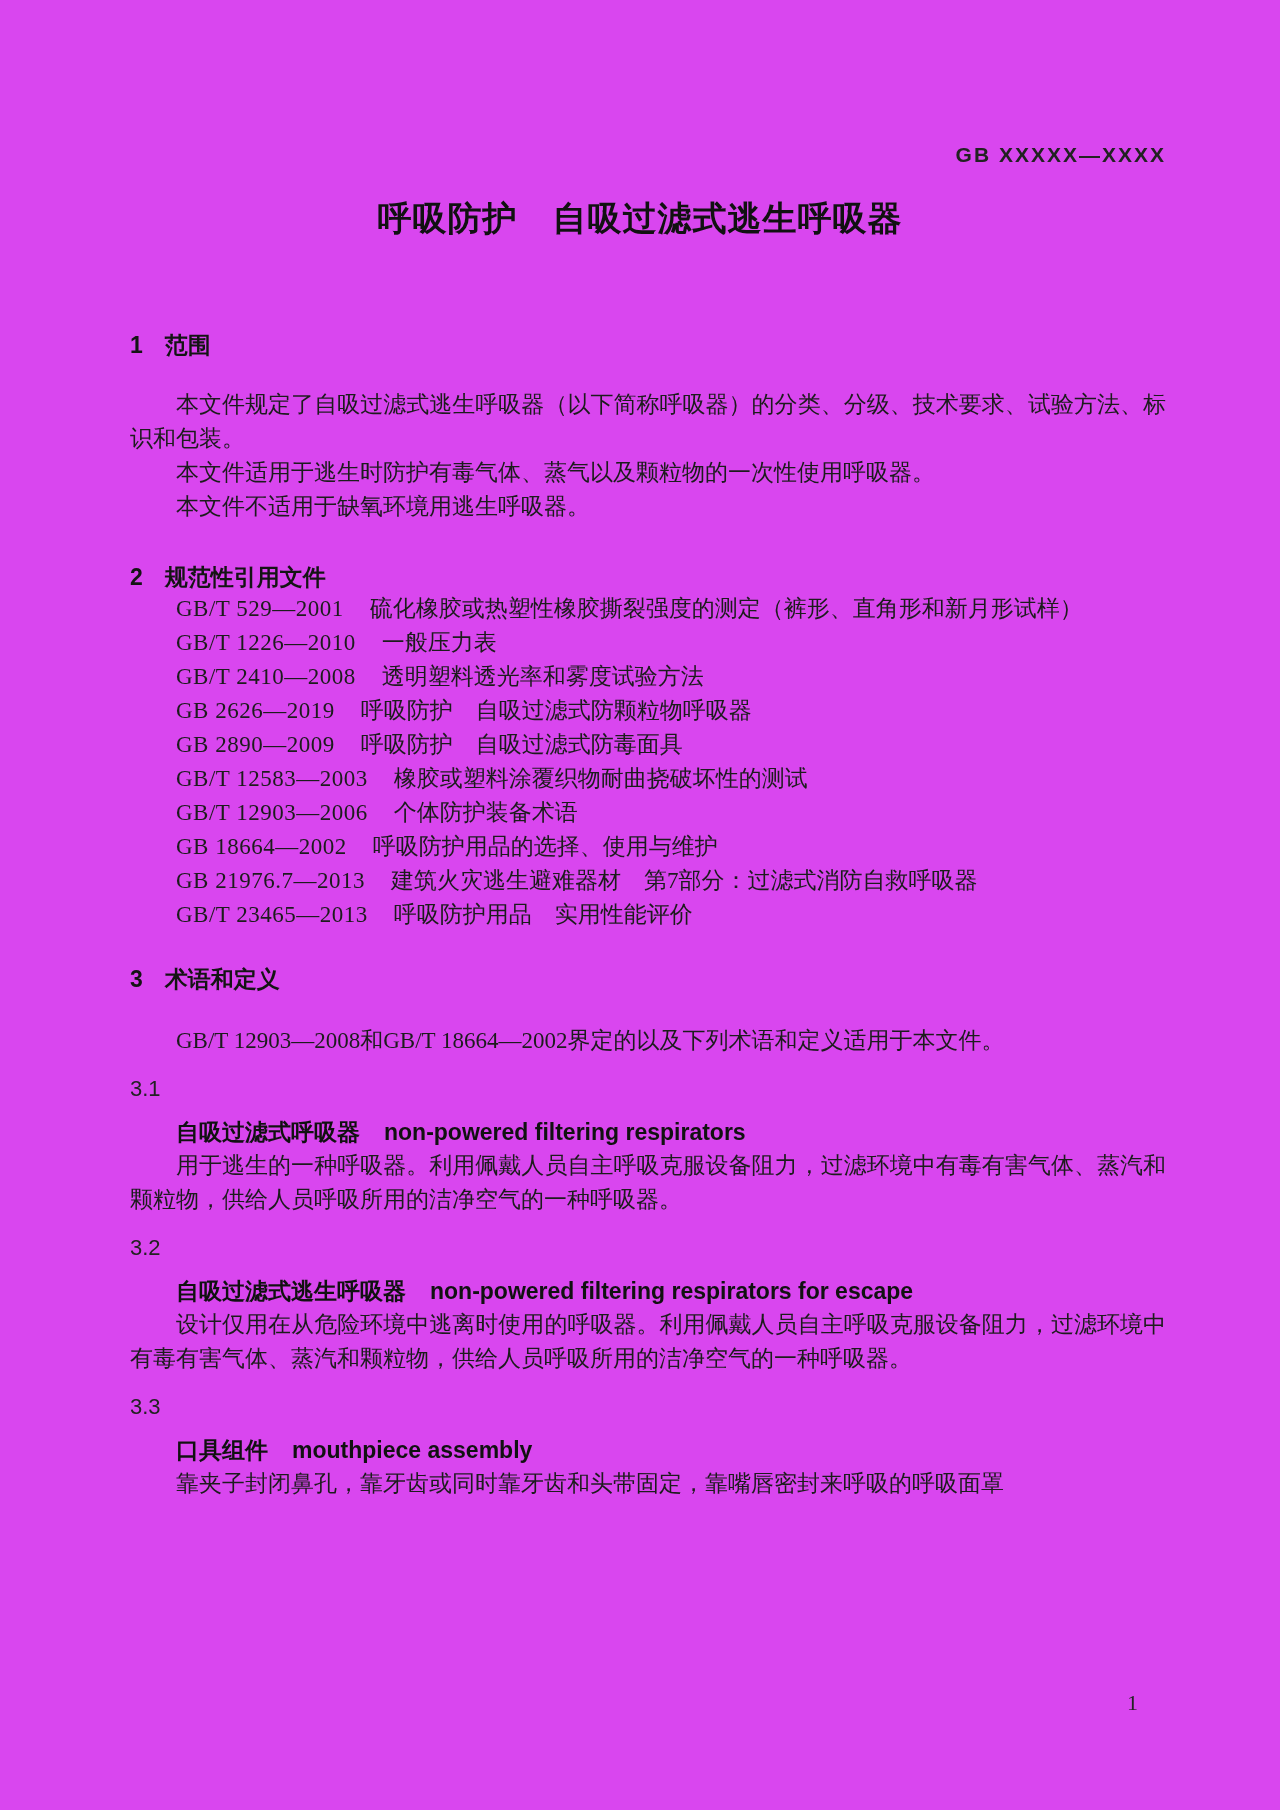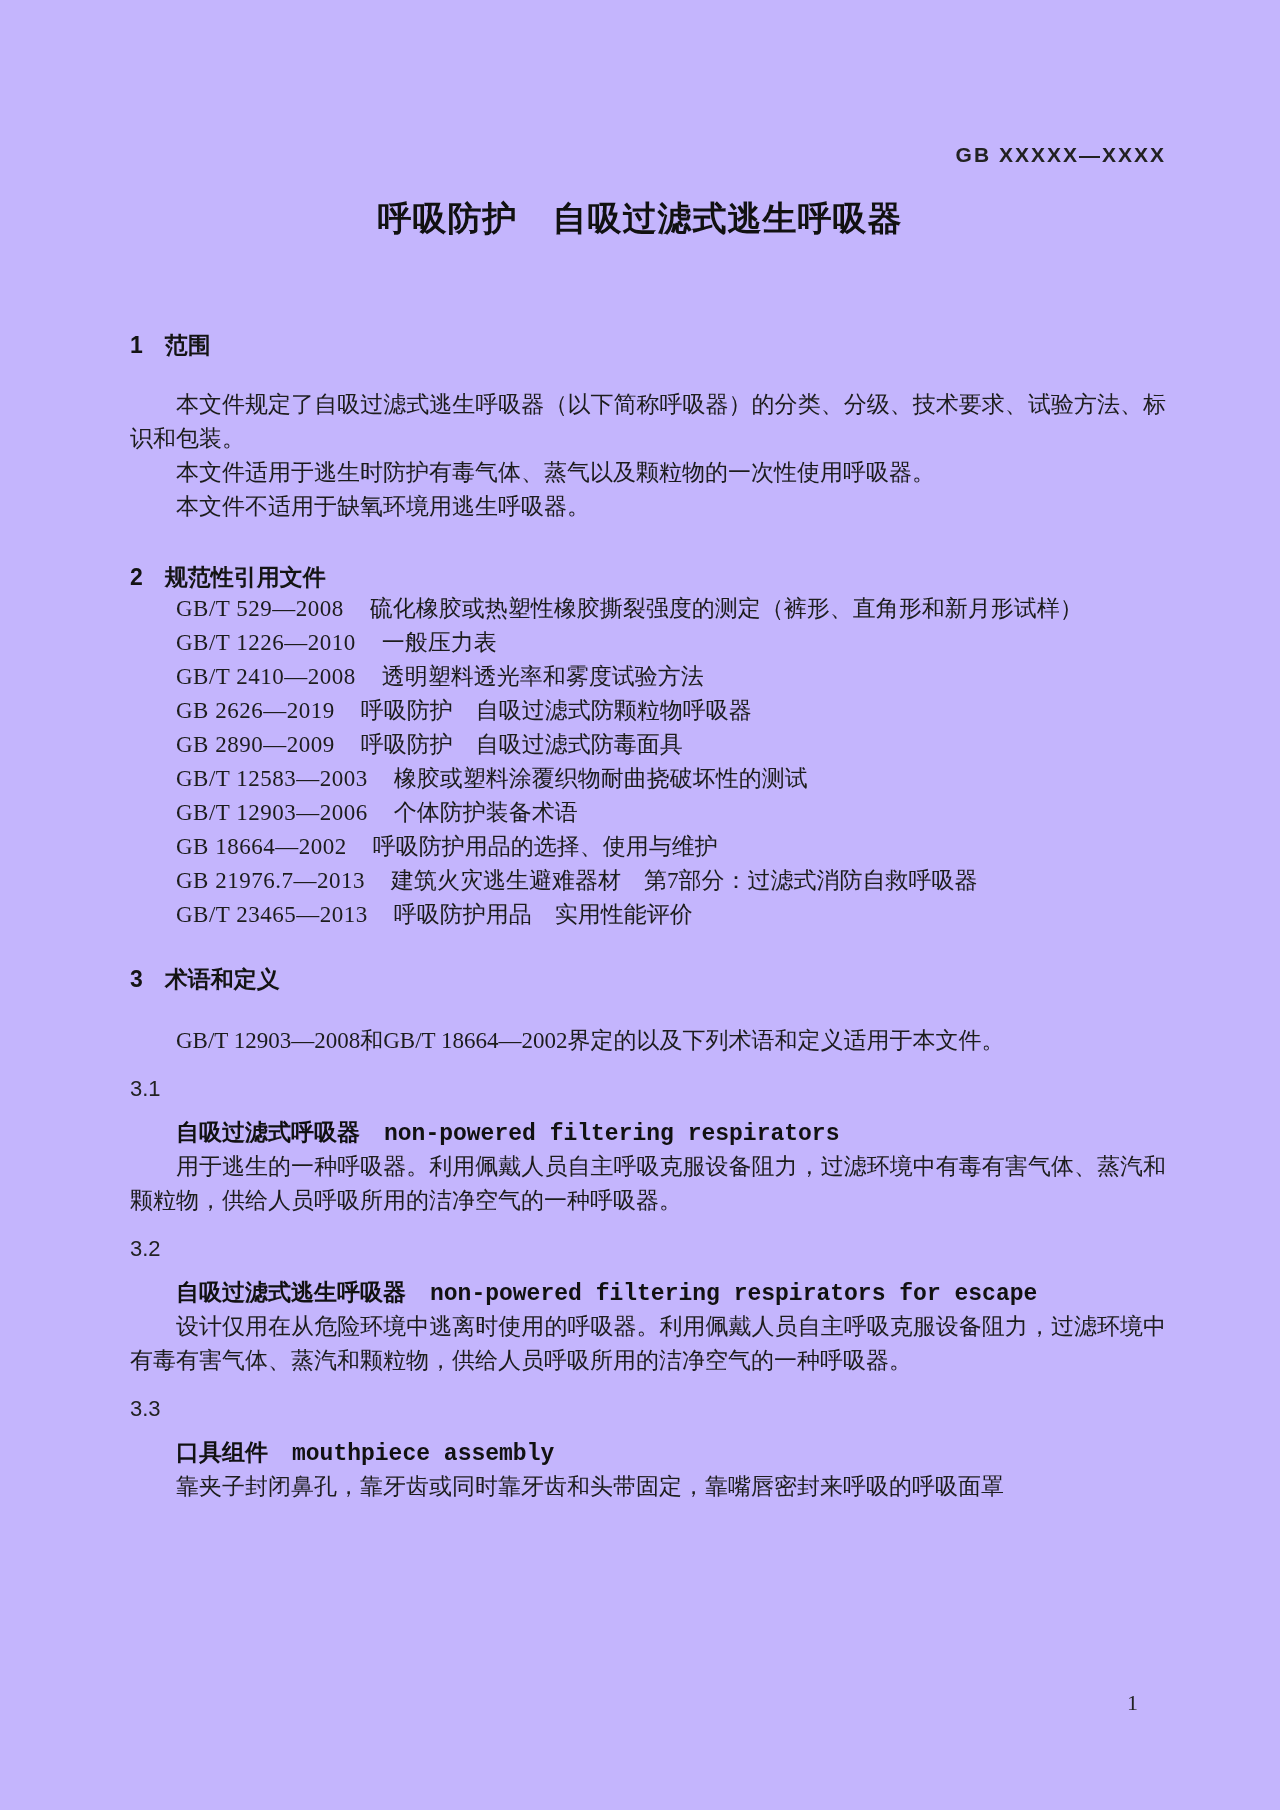--- a/index.html
+++ b/index.html
@@ -4,21 +4,21 @@
 <style>
   html, body {
     margin: 0;
     padding: 0;
     background: #ffffff;
   }
   .page {
     position: relative;
     width: 1280px;
     height: 1810px;
-    background: #c4b5fd;
+    background: #d946ef;
     color: #1c1c1c;
     font-family: "Liberation Serif", "DejaVu Serif", serif;
     font-size: 23px;
     overflow: hidden;
   }
   
   .doc-code {
     position: absolute;
     top: 143px;
     right: 114px;
@@ -94,21 +94,21 @@
     padding-left: 2em;
     line-height: 32px;
   }
   .term-zh {
     font-family: "Liberation Sans", "DejaVu Sans", sans-serif;
     font-weight: 700;
     font-size: 23px;
     color: #111;
   }
   .term-en {
-    font-family: Liberation Mono, monospace;
+    font-family: Liberation Sans, sans-serif;
     font-weight: 700;
     font-size: 23px;
     margin-left: 24px;
     color: #111;
   }
   .source-note {
     margin: 2px 0 0 0;
     padding-left: 2em;
     font-size: 21px;
     line-height: 32px;
@@ -138,21 +138,21 @@
     </div>
     <p class="body indent first">本文件规定了自吸过滤式逃生呼吸器（以下简称呼吸器）的分类、分级、技术要求、试验方法、标识和包装。</p>
     <p class="body indent">本文件适用于逃生时防护有毒气体、蒸气以及颗粒物的一次性使用呼吸器。</p>
     <p class="body indent">本文件不适用于缺氧环境用逃生呼吸器。</p>
 
     <div class="sec-heading h2">
       <span class="sec-num">2</span><span class="sec-text">规范性引用文件</span>
     </div>
 
     <ul class="ref-list">
-      <li><span class="ref-code">GB/T 529—2008</span><span class="ref-title">硫化橡胶或热塑性橡胶撕裂强度的测定（裤形、直角形和新月形试样）</span></li>
+      <li><span class="ref-code">GB/T 529—2001</span><span class="ref-title">硫化橡胶或热塑性橡胶撕裂强度的测定（裤形、直角形和新月形试样）</span></li>
       <li><span class="ref-code">GB/T 1226—2010</span><span class="ref-title">一般压力表</span></li>
       <li><span class="ref-code">GB/T 2410—2008</span><span class="ref-title">透明塑料透光率和雾度试验方法</span></li>
       <li><span class="ref-code">GB 2626—2019</span><span class="ref-title">呼吸防护　自吸过滤式防颗粒物呼吸器</span></li>
       <li><span class="ref-code">GB 2890—2009</span><span class="ref-title">呼吸防护　自吸过滤式防毒面具</span></li>
       <li><span class="ref-code">GB/T 12583—2003</span><span class="ref-title">橡胶或塑料涂覆织物耐曲挠破坏性的测试</span></li>
       <li><span class="ref-code">GB/T 12903—2006</span><span class="ref-title">个体防护装备术语</span></li>
       <li><span class="ref-code">GB 18664—2002</span><span class="ref-title">呼吸防护用品的选择、使用与维护</span></li>
       <li><span class="ref-code">GB 21976.7—2013</span><span class="ref-title">建筑火灾逃生避难器材　第7部分：过滤式消防自救呼吸器</span></li>
       <li><span class="ref-code">GB/T 23465—2013</span><span class="ref-title">呼吸防护用品　实用性能评价</span></li>
     </ul>

